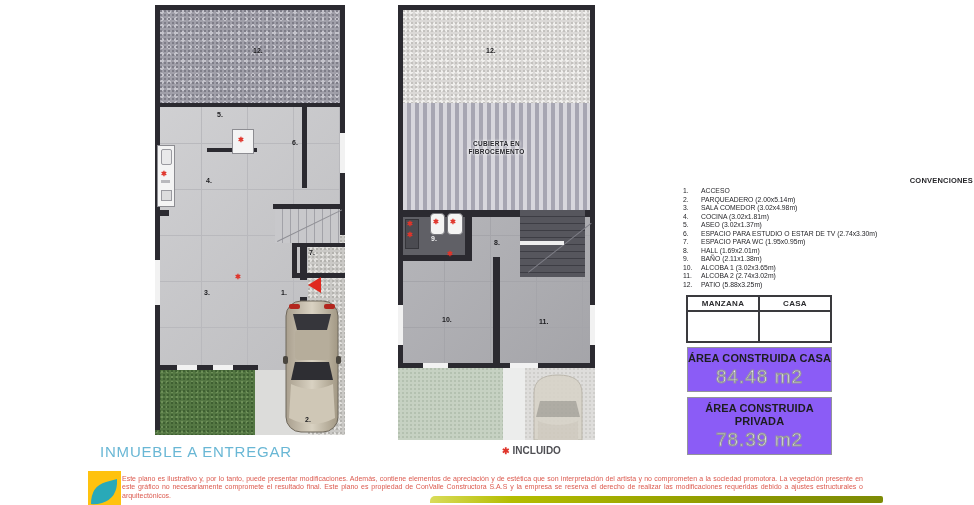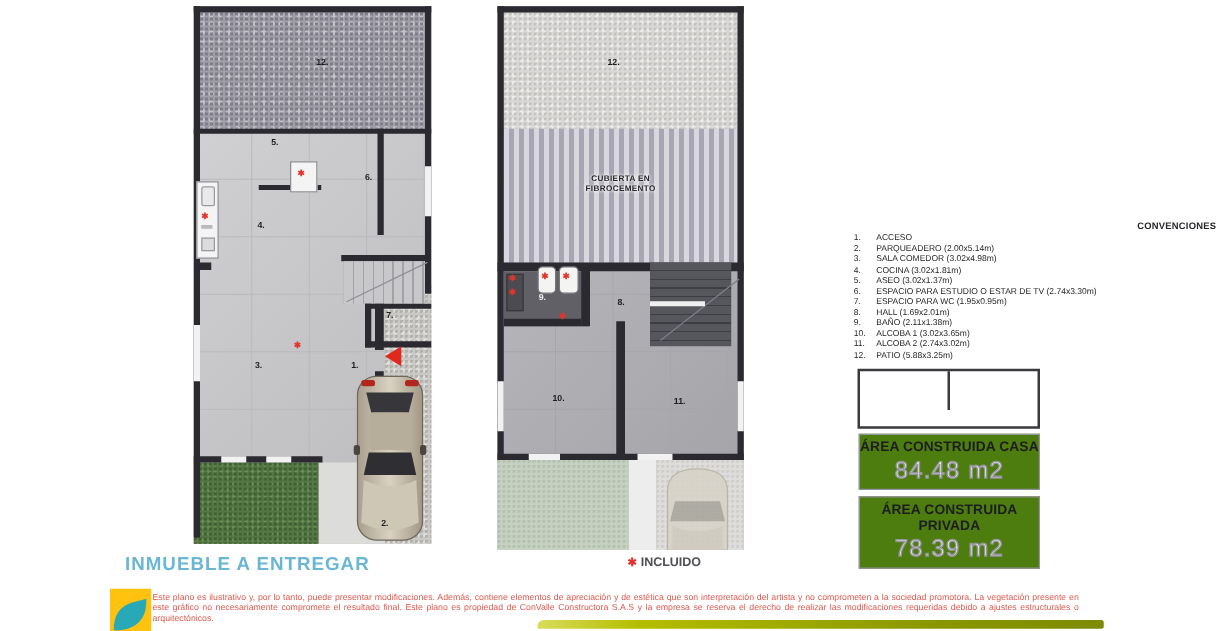--- a/index.html
+++ b/index.html
@@ -86,31 +86,31 @@
   #legend .num{width:18px;flex:0 0 18px;}
 
   #mcTable{left:686px;top:295px;width:146px;height:48px;border:2px solid #3a3a3e;background:#fff;box-sizing:border-box;}
   #mcTable .hdr{display:flex;border-bottom:2px solid #3a3a3e;height:13px;}
   #mcTable .hcell{flex:1;text-align:center;font-size:8px;font-weight:bold;color:#2b2b2e;line-height:13px;letter-spacing:.3px;}
   #mcTable .hcell:first-child{border-right:2px solid #3a3a3e;}
   #mcTable .body{display:flex;height:31px;}
   #mcTable .bcell{flex:1;}
   #mcTable .bcell:first-child{border-right:2px solid #3a3a3e;}
 
-  .areaBox{position:absolute;left:687px;width:145px;border:1.5px solid #93939a;background:#4d7c0f;box-sizing:border-box;text-align:center;}
+  .areaBox{position:absolute;left:687px;width:145px;border:1.5px solid #93939a;background:#8b5cf6;box-sizing:border-box;text-align:center;}
   #areaCasa{top:347px;height:45px;}
   #areaPriv{top:397px;height:58px;}
   .areaTitle{font-size:11px;font-weight:bold;color:#1d1d20;margin-top:4px;line-height:13px;letter-spacing:.1px;}
   .areaValue{
     font-size:19px;font-weight:normal;color:#f7f7f8;-webkit-text-stroke:1.1px #94949b;
     letter-spacing:1px;margin-top:1px;
   }
 
   
-  #deliverTitle{left:100px;top:443px;font-size:15px;font-weight:bold;color:#69b7d5;letter-spacing:.8px;}
+  #deliverTitle{left:100px;top:443px;font-size:15px;font-weight:normal;color:#69b7d5;letter-spacing:.8px;}
   #included{left:502px;top:445px;font-size:10px;font-weight:bold;color:#4f4f54;}
   #included .ast{color:#e0352b;font-size:9px;margin-right:3px;}
   #logo{left:88px;top:471px;width:33px;height:34px;background:#ffc20e;}
   #logoLeaf{position:absolute;left:2px;top:7px;}
   #disclaimer{
     left:122px;top:475px;width:741px;font-size:7px;line-height:8.3px;color:#dc5a4f;
     text-align:justify;
   }
   #swoosh{
     left:430px;top:496px;width:453px;height:7px;border-radius:5px 2px 2px 0;
@@ -302,20 +302,24 @@
           <span>ALCOBA 2 (2.74x3.02m)</span>
         </div>
       <div class="row">
           <span class="num">12.</span>
           <span>PATIO (5.88x3.25m)</span>
         </div>
     </div>
   </div>
 
   <div id="mcTable" class="abs">
+    <div class="hdr">
+      <div class="hcell">MANZANA</div>
+      <div class="hcell">CASA</div>
+    </div>
     <div class="body">
       <div class="bcell"></div>
       <div class="bcell"></div>
     </div>
   </div>
 
   <div id="areaCasa" class="areaBox">
     <div class="areaTitle">ÁREA CONSTRUIDA CASA</div>
     <div class="areaValue">84.48 m2</div>
   </div>

